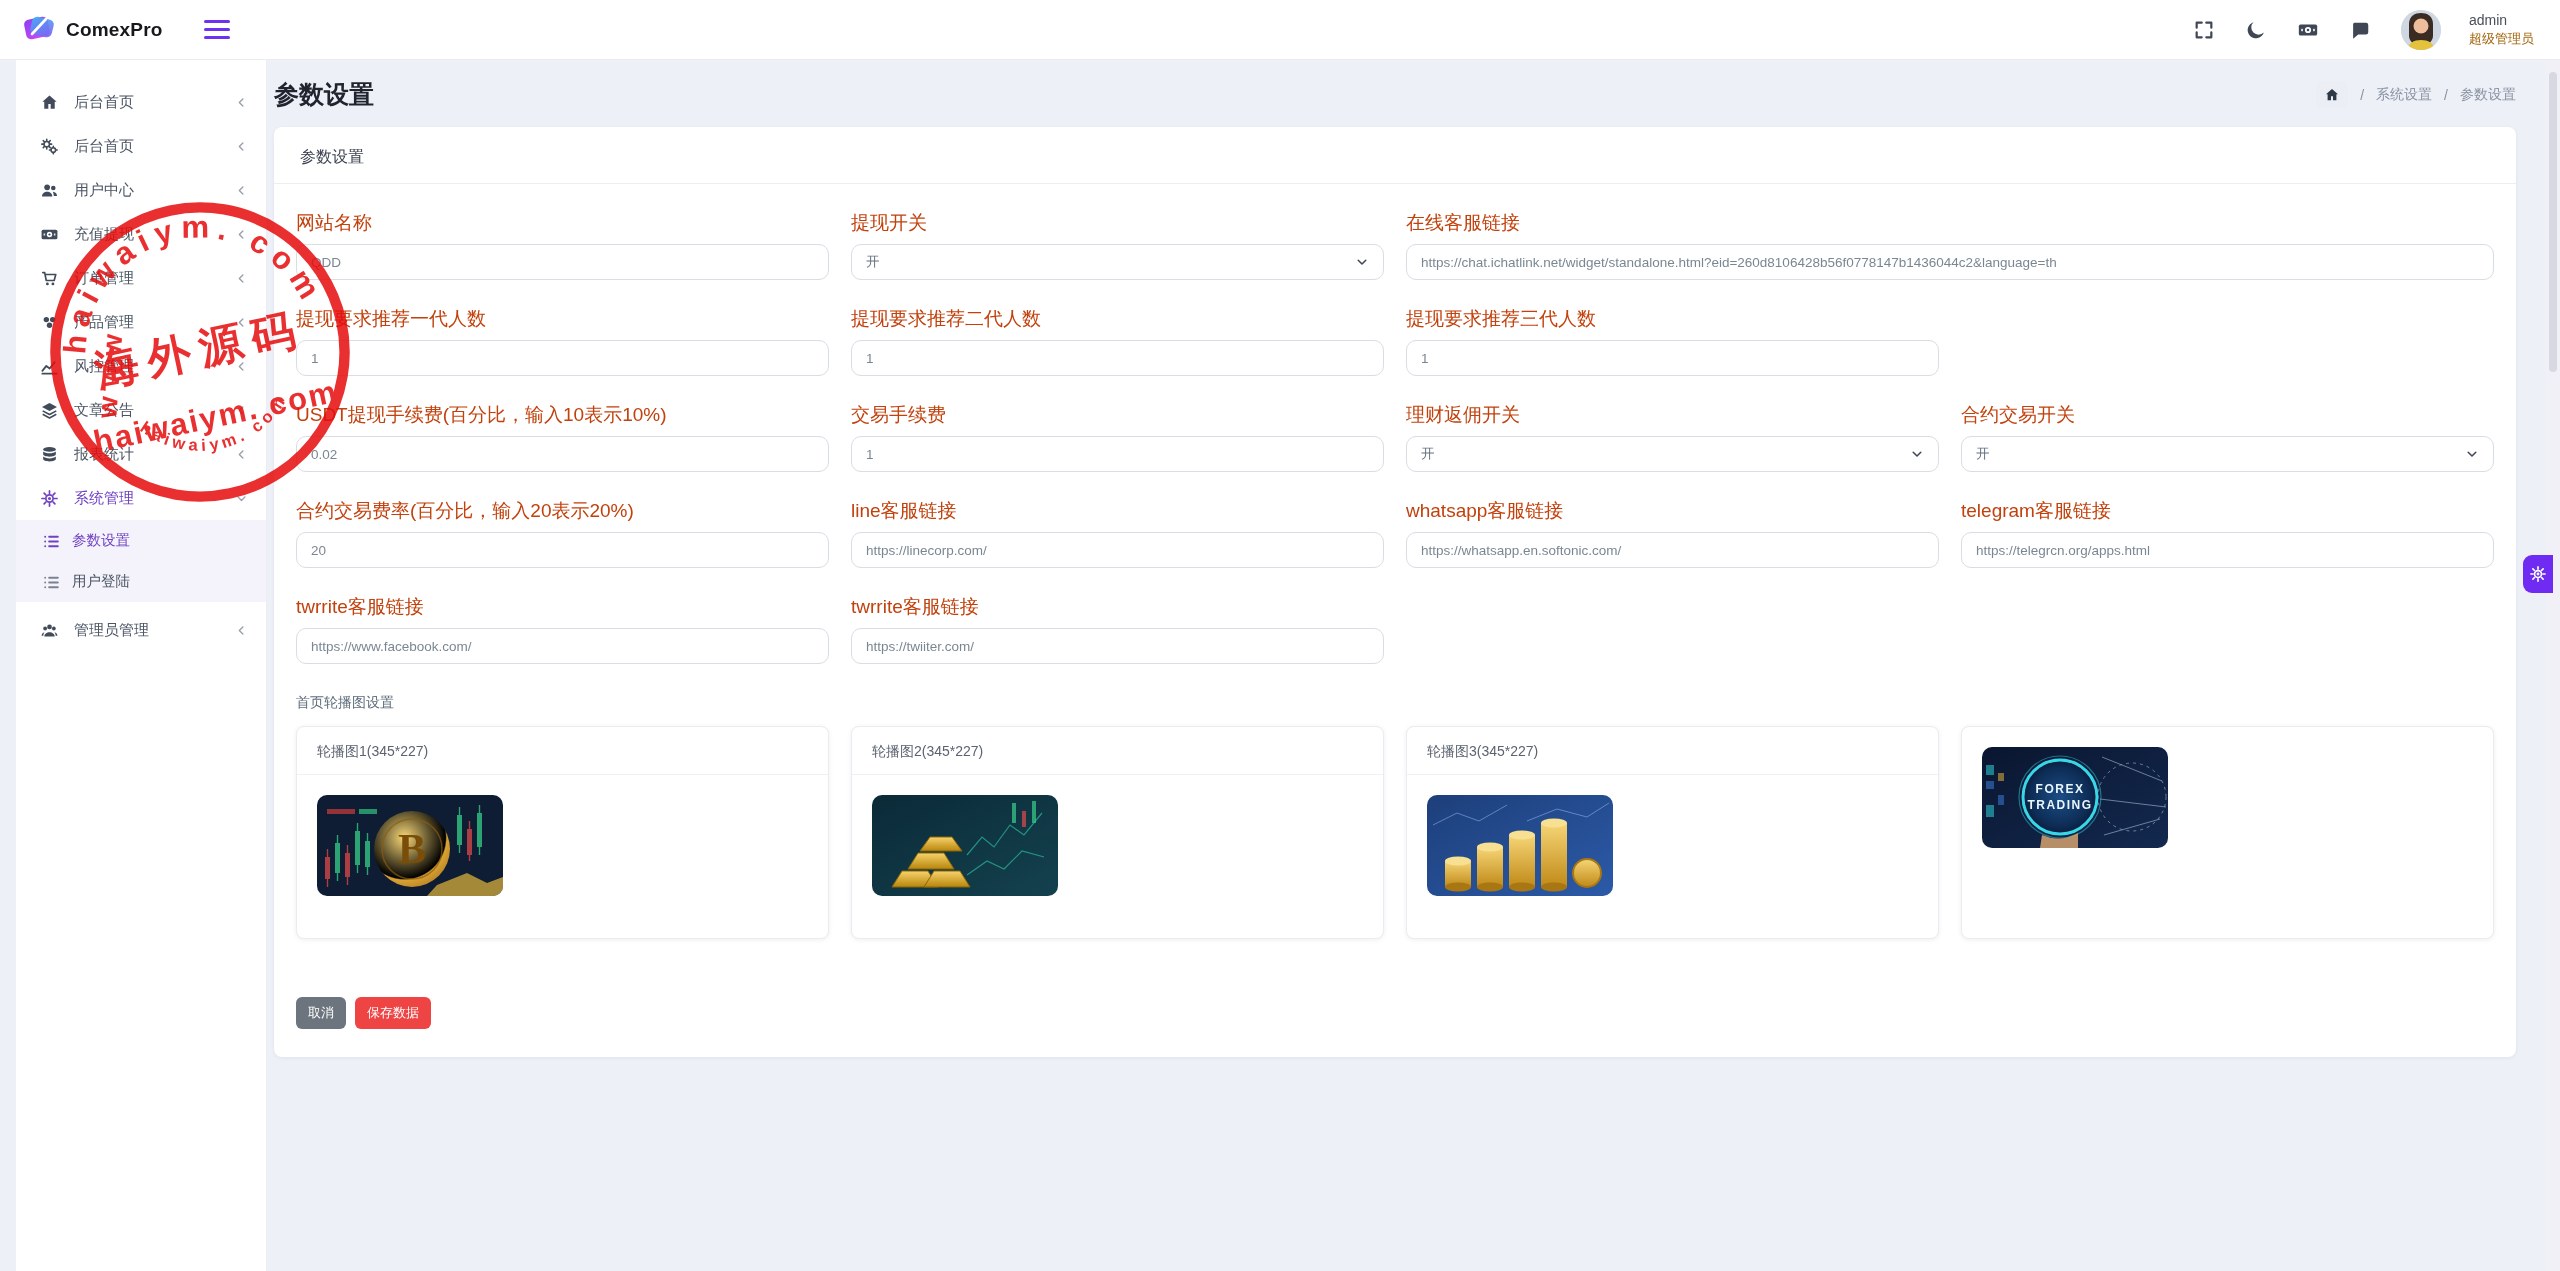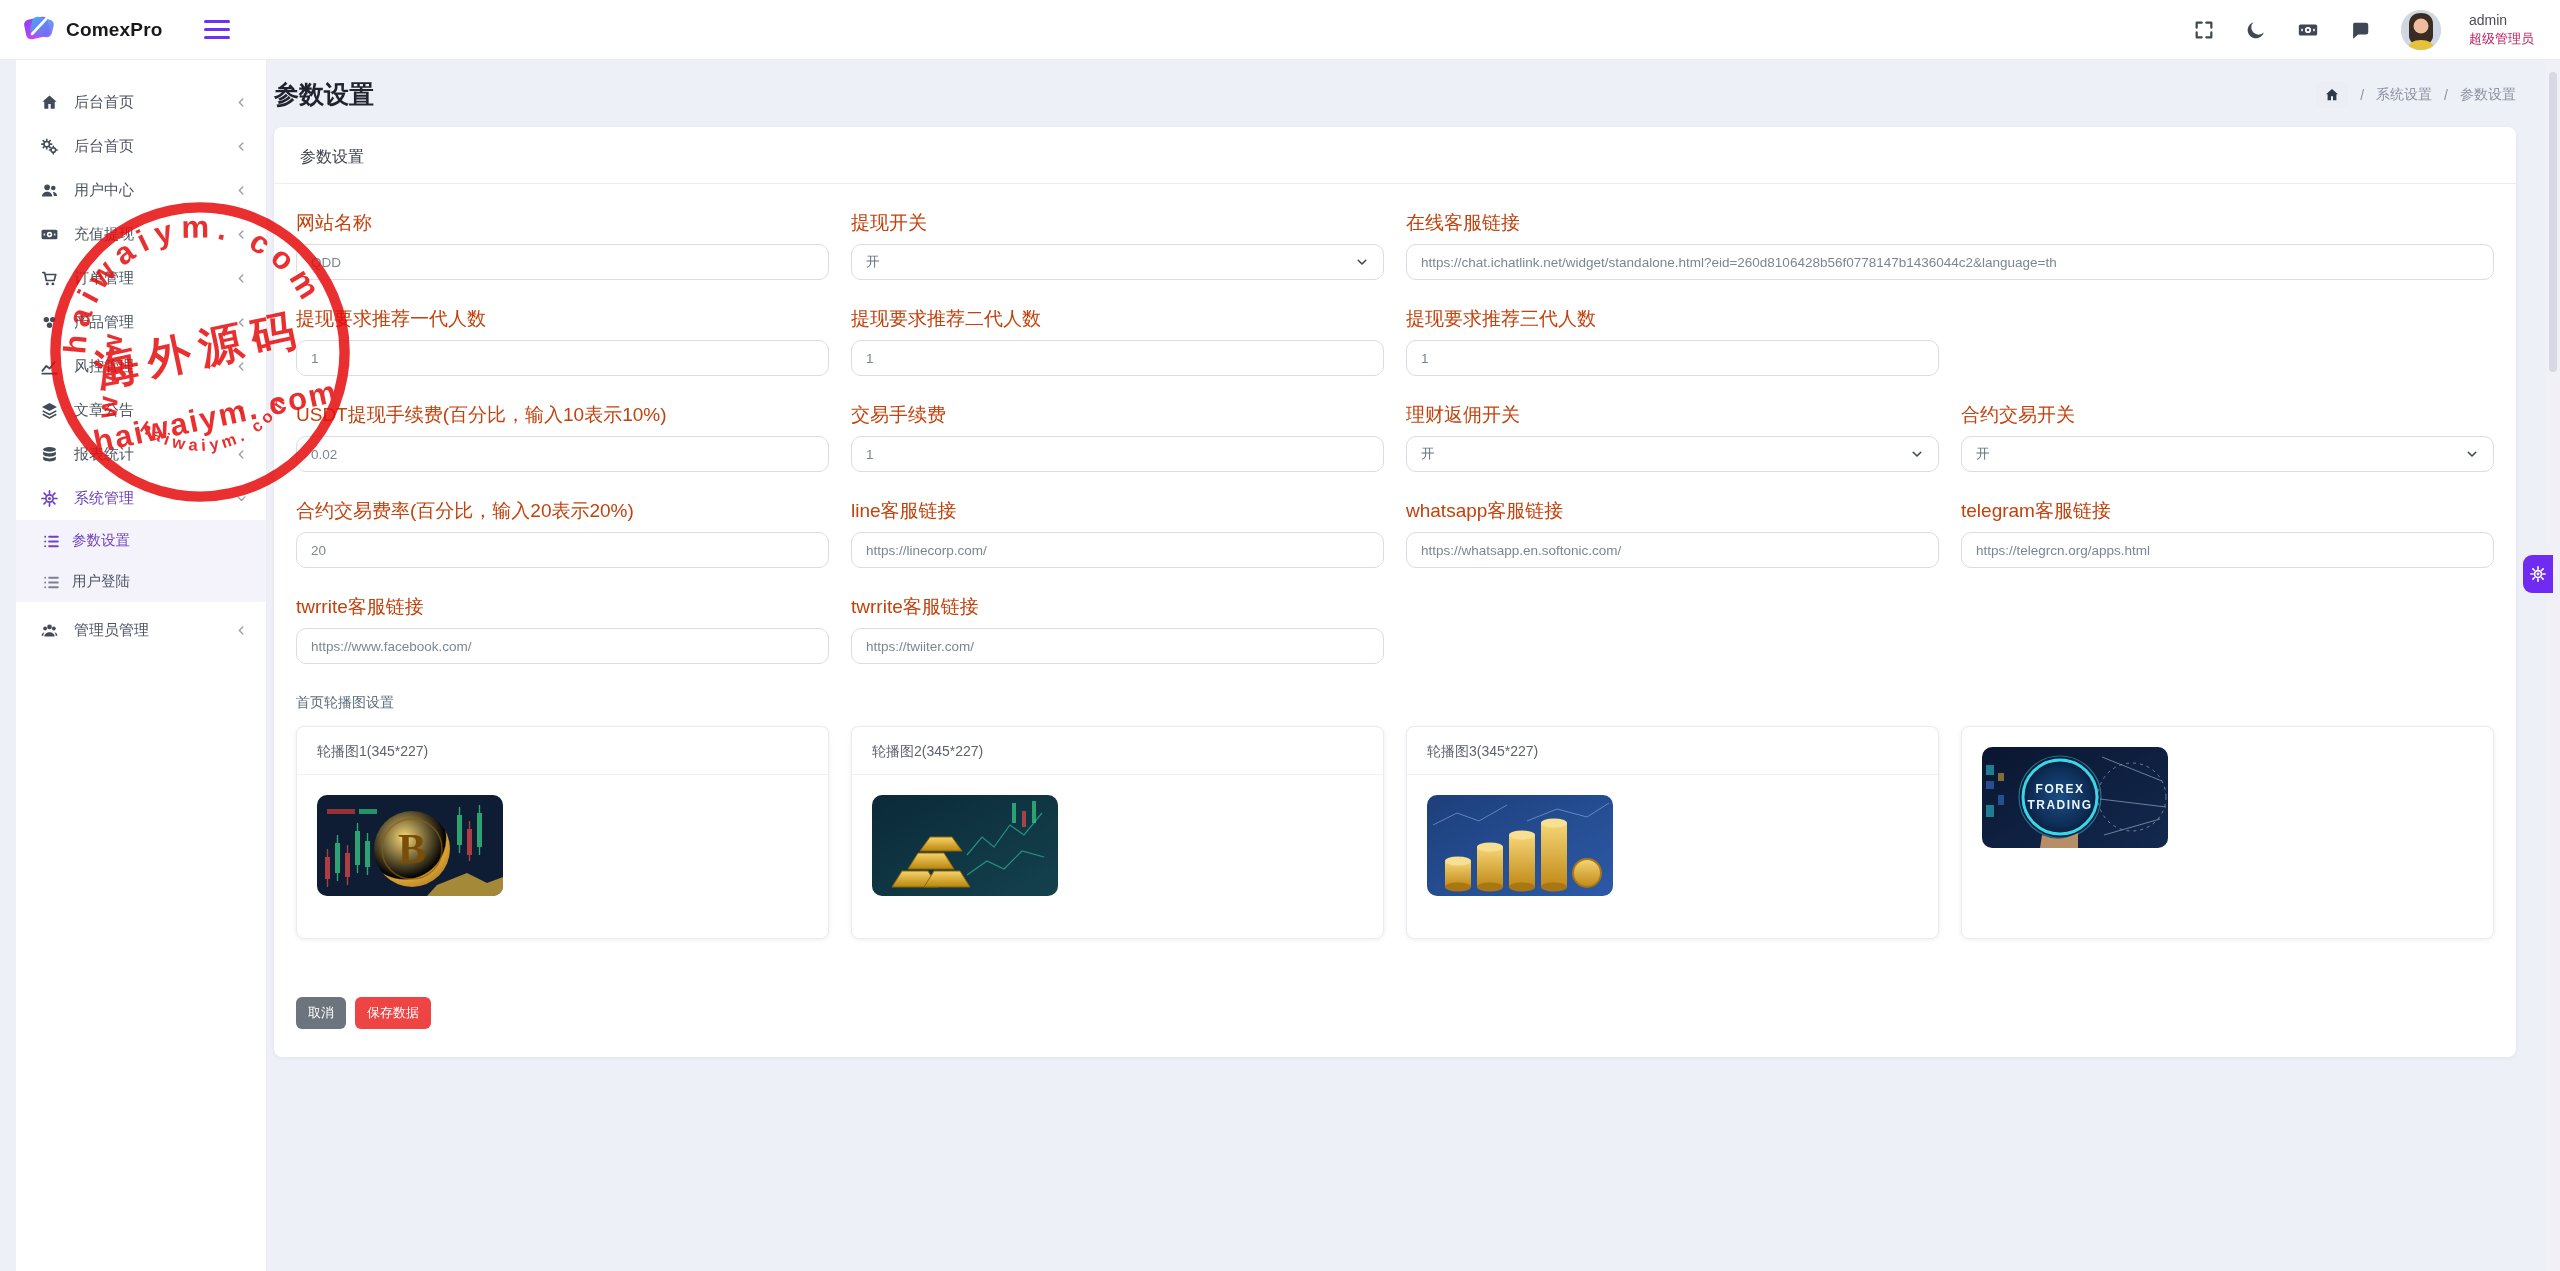--- a/index.html
+++ b/index.html
@@ -13,21 +13,21 @@
   .brand-name { font-size:19px; font-weight:bold; color:#17181c; letter-spacing:.2px; }
   .burger { width:26px; height:20px; display:flex; flex-direction:column; justify-content:space-between; cursor:pointer; margin-left:14px; }
   .burger span { display:block; height:3.4px; border-radius:2px; background:#6d31f0; }
   .topbar-right { margin-left:auto; display:flex; align-items:center; gap:30px; padding-right:26px; }
   .tico { width:22px; height:22px; color:#3f4654; cursor:pointer; }
   .tico svg { width:22px; height:22px; display:block; }
   .admin-box { display:flex; align-items:center; gap:28px; cursor:pointer; }
   .avatar { width:40px; height:40px; border-radius:50%; overflow:hidden; background:#dfe3ea; }
   .admin-meta { display:flex; flex-direction:column; line-height:1.35; }
   .admin-name { font-size:14px; color:#4a4f5b; }
-  .admin-role { font-size:13px; color:#be185d; }
+  .admin-role { font-size:13px; color:#a16207; }
 
   
   .sidebar { position:absolute; left:16px; top:60px; width:251px; height:1211px; background:#fff;
     border-right:1px solid #ececf2; z-index:10; }
   .menu { list-style:none; padding-top:20px; }
   .menu-item { height:44px; display:flex; align-items:center; padding:0 18px 0 24px; cursor:pointer;
     color:#4b5563; font-size:15px; }
   .menu-item .mi-icon { width:19px; height:19px; margin-right:15px; color:#414b59; flex:0 0 auto; }
   .menu-item .mi-icon svg { width:19px; height:19px; display:block; }
   .menu-item .chev { margin-left:auto; color:#9aa1ad; width:13px; height:13px; }

